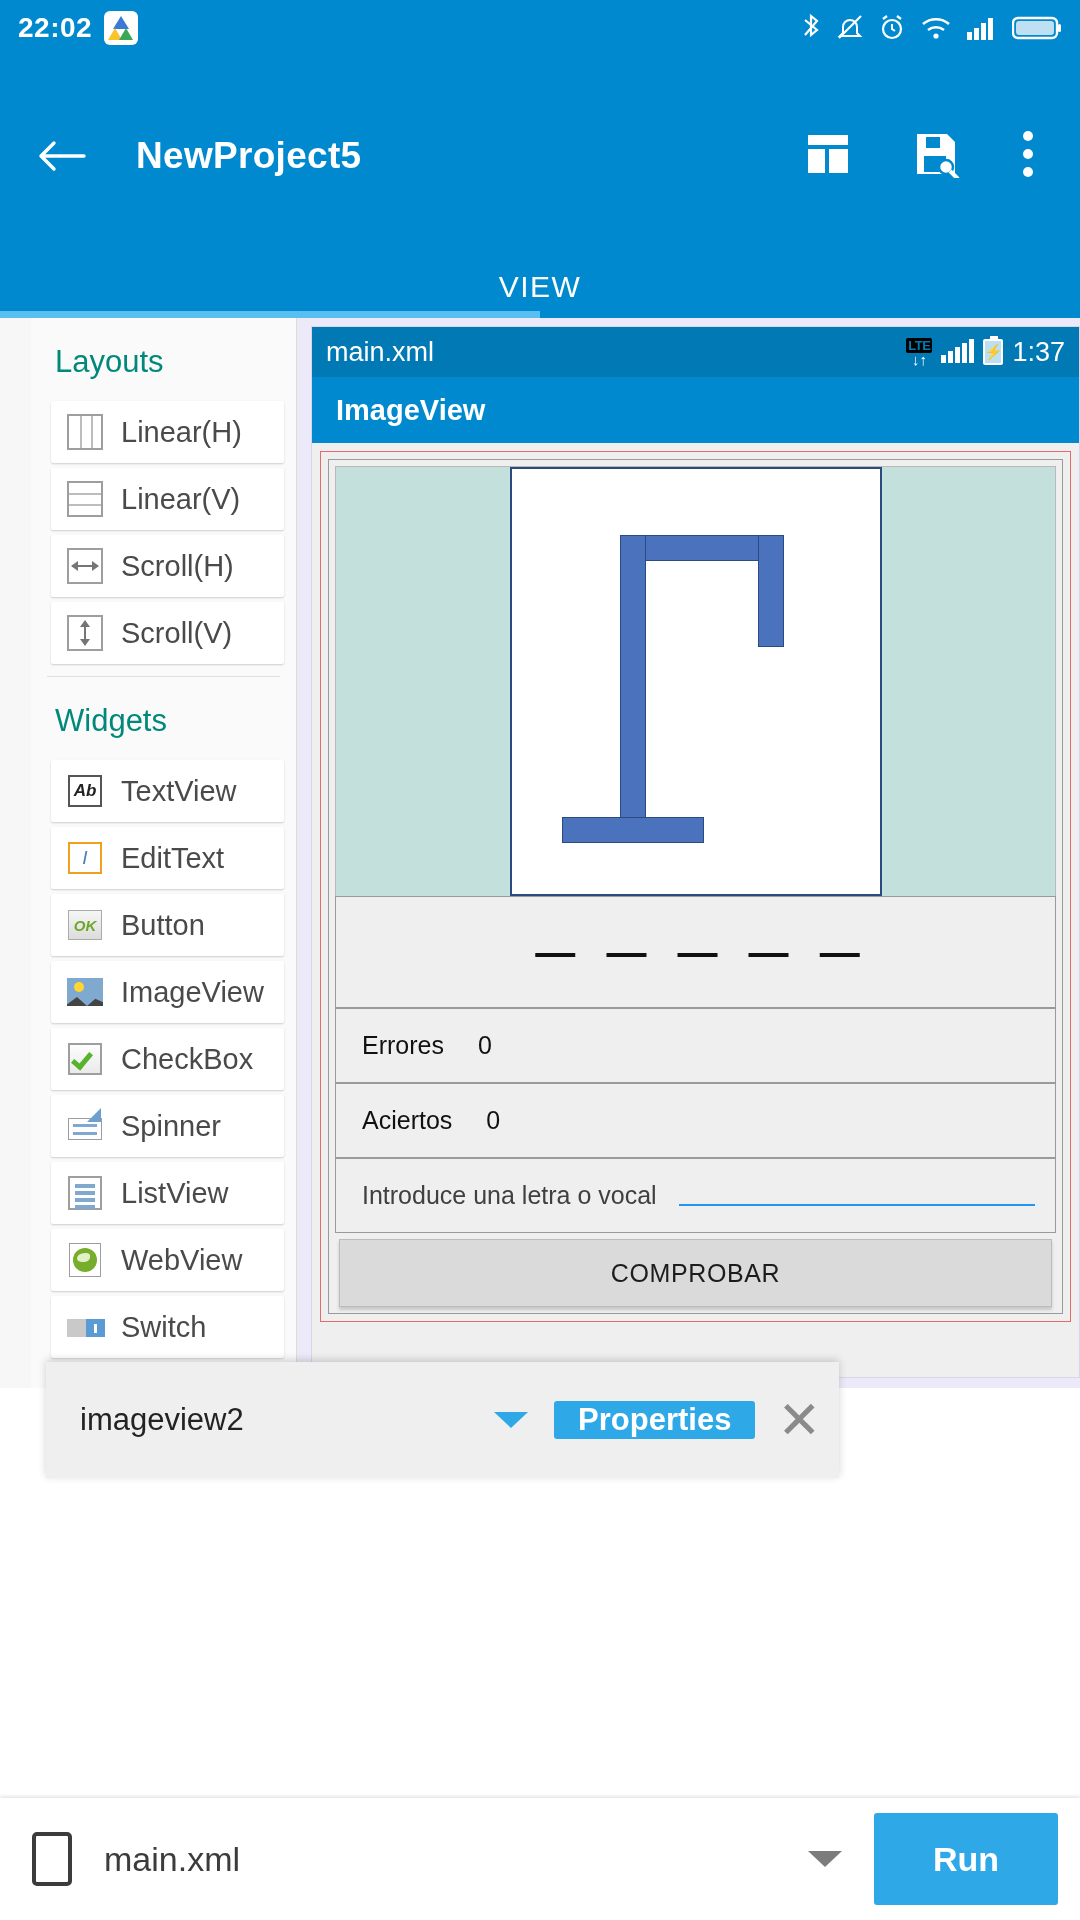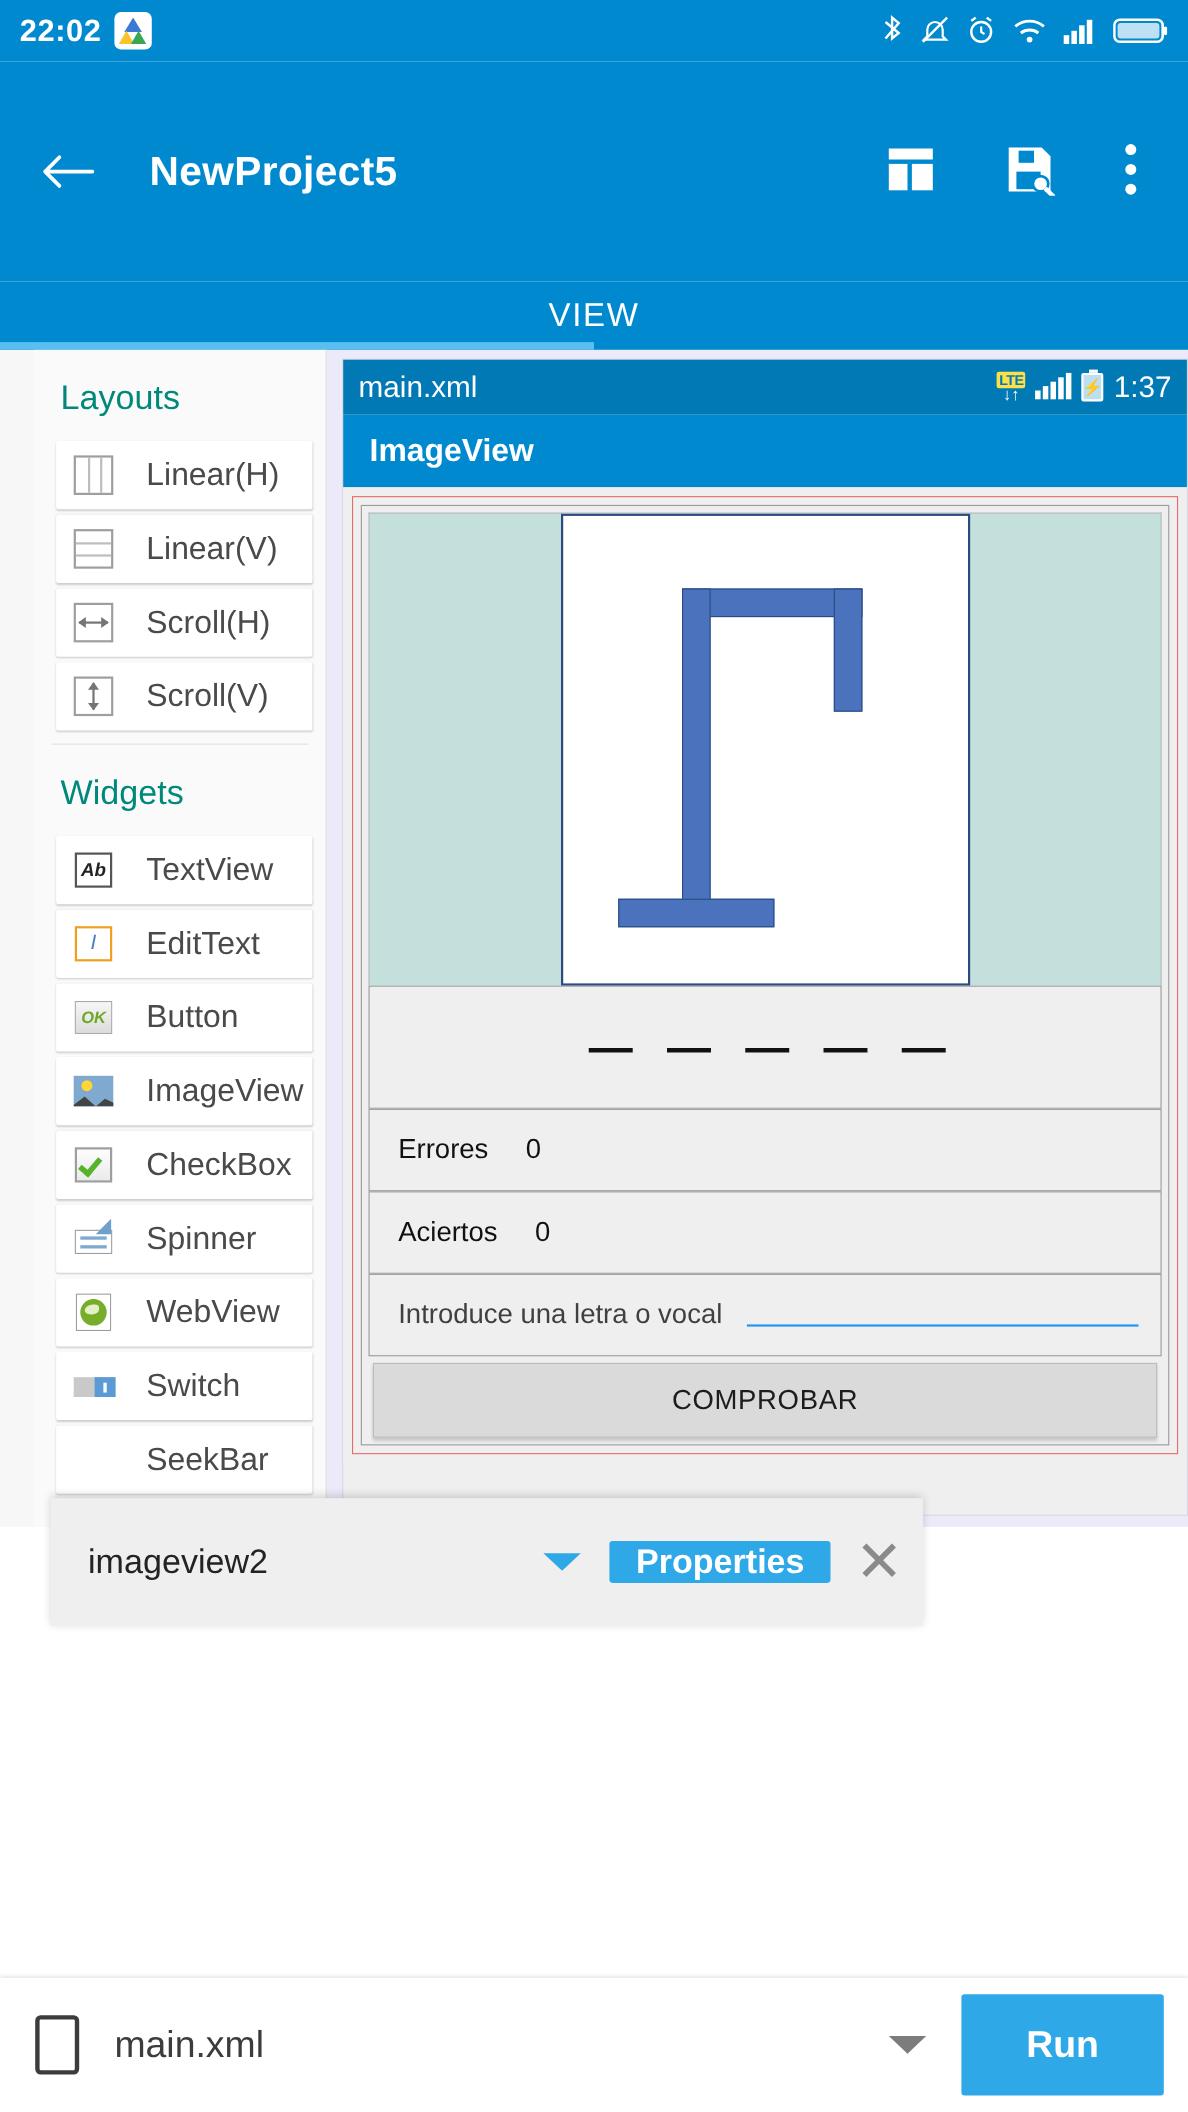--- a/index.html
+++ b/index.html
@@ -59,21 +59,20 @@
     overflow:hidden; position:relative;margin-left:31px;
   }
   .pal-head{
     color:#00897b; font-size:31px; padding:26px 0 16px 24px; font-weight:400;
   }
   .pal-sep{ height:1px; background:#e0e0e0; margin:12px 16px 0 16px;}
   .pal-item{
     height:62px; margin:5px 12px 5px 20px; background:#ffffff;
     border-radius:2px; display:flex; align-items:center;
     box-shadow:0 1px 2px rgba(0,0,0,.18);
-    gap:12px;
   }
   .pal-item .ico{ width:44px; height:40px; margin:0 14px 0 12px; flex:none; position:relative;}
   .pal-item .lab{ font-size:29px; color:#4a4a4a; line-height:1.05;}
 
   
   .bx{ position:absolute; inset:2px 4px; border:2px solid #9e9e9e; background:#fff;}
   .linh .bx:after{content:"";position:absolute;left:33%;top:0;bottom:0;width:2px;background:#bdbdbd;box-shadow:11px 0 0 #bdbdbd;}
   .linv .bx:after{content:"";position:absolute;top:30%;left:0;right:0;height:2px;background:#bdbdbd;box-shadow:0 11px 0 #bdbdbd;}
   .arrH{position:absolute;left:9px;right:9px;top:19px;height:2px;background:#757575;}
   .arrH:before,.arrH:after{content:"";position:absolute;top:-4px;width:0;height:0;border-top:5px solid transparent;border-bottom:5px solid transparent;}
@@ -106,21 +105,21 @@
 
   
   #canvaswrap{ flex:1; background:#eceaf8; padding:8px 0 0 14px; }
   #device{ width:auto; background:#efefef; height:1052px; border:1px solid #d8d6ea;}
   #devstatus{
     height:50px; background:#0079b4; color:#fff; display:flex; align-items:center;
     padding:0 14px; font-size:27px;
   }
   #devstatus .right{margin-left:auto;display:flex;align-items:center;gap:9px;}
   .lte{display:flex;flex-direction:column;align-items:center;line-height:1;}
-  .lte .w{background:#fde047;color:#0079b4;font-size:13px;font-weight:bold;padding:1px 2px;border-radius:2px;letter-spacing:-.5px;}
+  .lte .w{background:#000000;color:#0079b4;font-size:13px;font-weight:bold;padding:1px 2px;border-radius:2px;letter-spacing:-.5px;}
   .lte .ar{font-size:15px;color:#fff;margin-top:-1px;}
   .bars{display:flex;align-items:flex-end;gap:2px;height:22px;}
   .bars i{width:5px;background:#fff;display:block;}
   .batt{width:20px;height:26px;border:2px solid #fff;border-radius:2px;position:relative;background:#bcdff1;display:flex;align-items:center;justify-content:center;color:#0079b4;font-size:15px;font-weight:bold;}
   .batt:before{content:"";position:absolute;top:-5px;left:5px;width:8px;height:3px;background:#fff;}
   #devactionbar{ height:66px; background:#0089cf; color:#fff; display:flex; align-items:center; padding:0 24px; font-size:29px; font-weight:bold;}
 
   #devbody{ background:#efefef; padding:8px; }
   #redframe{ border:1px solid #e86a6a; padding:7px; background:#efefef;}
   #greyframe{ border:1px solid #9a9a9a; background:#efefef; padding:6px;}
@@ -343,20 +342,31 @@
           </i>
         </span>
       <span class="lab">CheckBox</span>
     </div>
     <div class="pal-item">
       <span class="ico">
           <i class="spbx"></i>
           <i class="sptri"></i>
         </span>
       <span class="lab">Spinner</span>
+    </div>
+    <div class="pal-item">
+      <span class="ico">
+          <i class="lvbx">
+            <i></i>
+            <i></i>
+            <i></i>
+            <i></i>
+          </i>
+        </span>
+      <span class="lab">ListView</span>
     </div>
     <div class="pal-item">
       <span class="ico">
           <i class="wvbx">
             <i class="globe"></i>
           </i>
         </span>
       <span class="lab">WebView</span>
     </div>
     <div class="pal-item">

